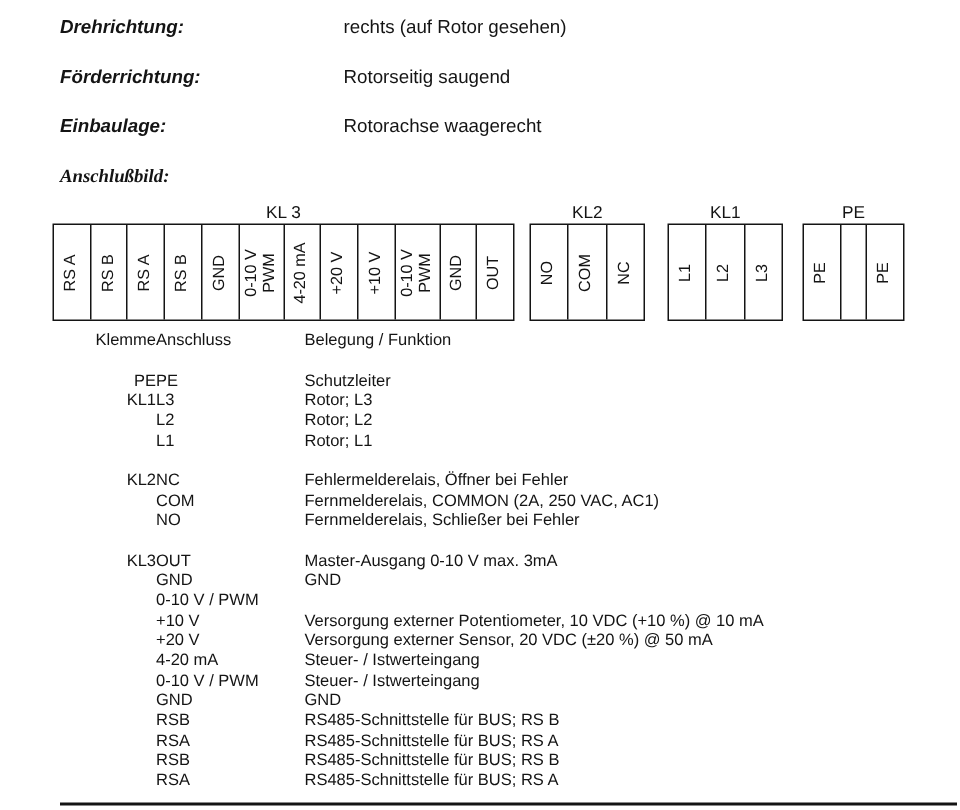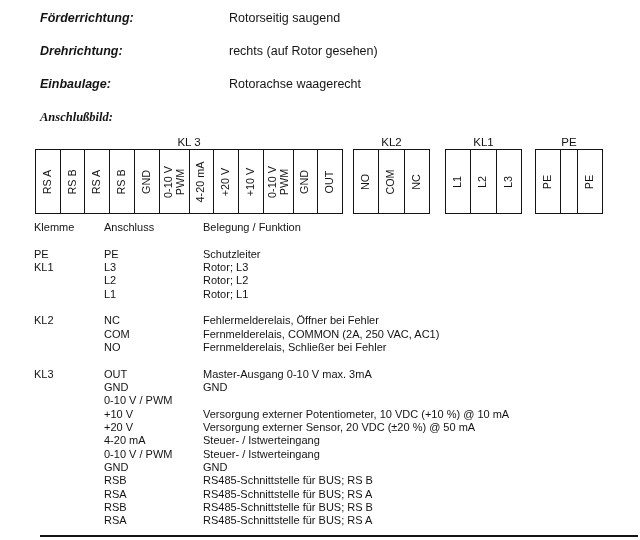--- a/index.html
+++ b/index.html
@@ -30,39 +30,39 @@
     white-space:pre; font-size:10.8px; line-height:11.5px; text-align:center;
   }
   .block-kl3 { left:35px;  width:308px; }
   .block-kl2 { left:353px; width:77px;  }
   .block-kl1 { left:445px; width:77px;  }
   .block-pe  { left:535px; width:68px;  }
 
   
   .terms { position:absolute; left:34px; top:221px; width:598px; font-size:11px; line-height:13.3px; }
   .t-row { display:flex; }
-  .t-c1 { width:70px; }
+  .t-c1 { width:70px;text-align:right; }
   .t-c2 { width:99px; }
   .t-c3 { flex:1; }
   .t-group { margin-top:13.5px; }
 
   
   .footer-rule { position:absolute; left:40px; top:535px; width:598px; height:1.8px; background:#141414; }
 </style>
 </head>
 <body>
 
 <div class="info">
   <div class="info-row">
+    <div class="info-label">Drehrichtung:</div>
+    <div class="info-value">rechts (auf Rotor gesehen)</div>
+  </div>
+  <div class="info-row">
     <div class="info-label">Förderrichtung:</div>
     <div class="info-value">Rotorseitig saugend</div>
-  </div>
-  <div class="info-row">
-    <div class="info-label">Drehrichtung:</div>
-    <div class="info-value">rechts (auf Rotor gesehen)</div>
   </div>
   <div class="info-row">
     <div class="info-label">Einbaulage:</div>
     <div class="info-value">Rotorachse waagerecht</div>
   </div>
 </div>
 
 <div class="section-heading">Anschlußbild:</div>
 
 <div class="diagram">

